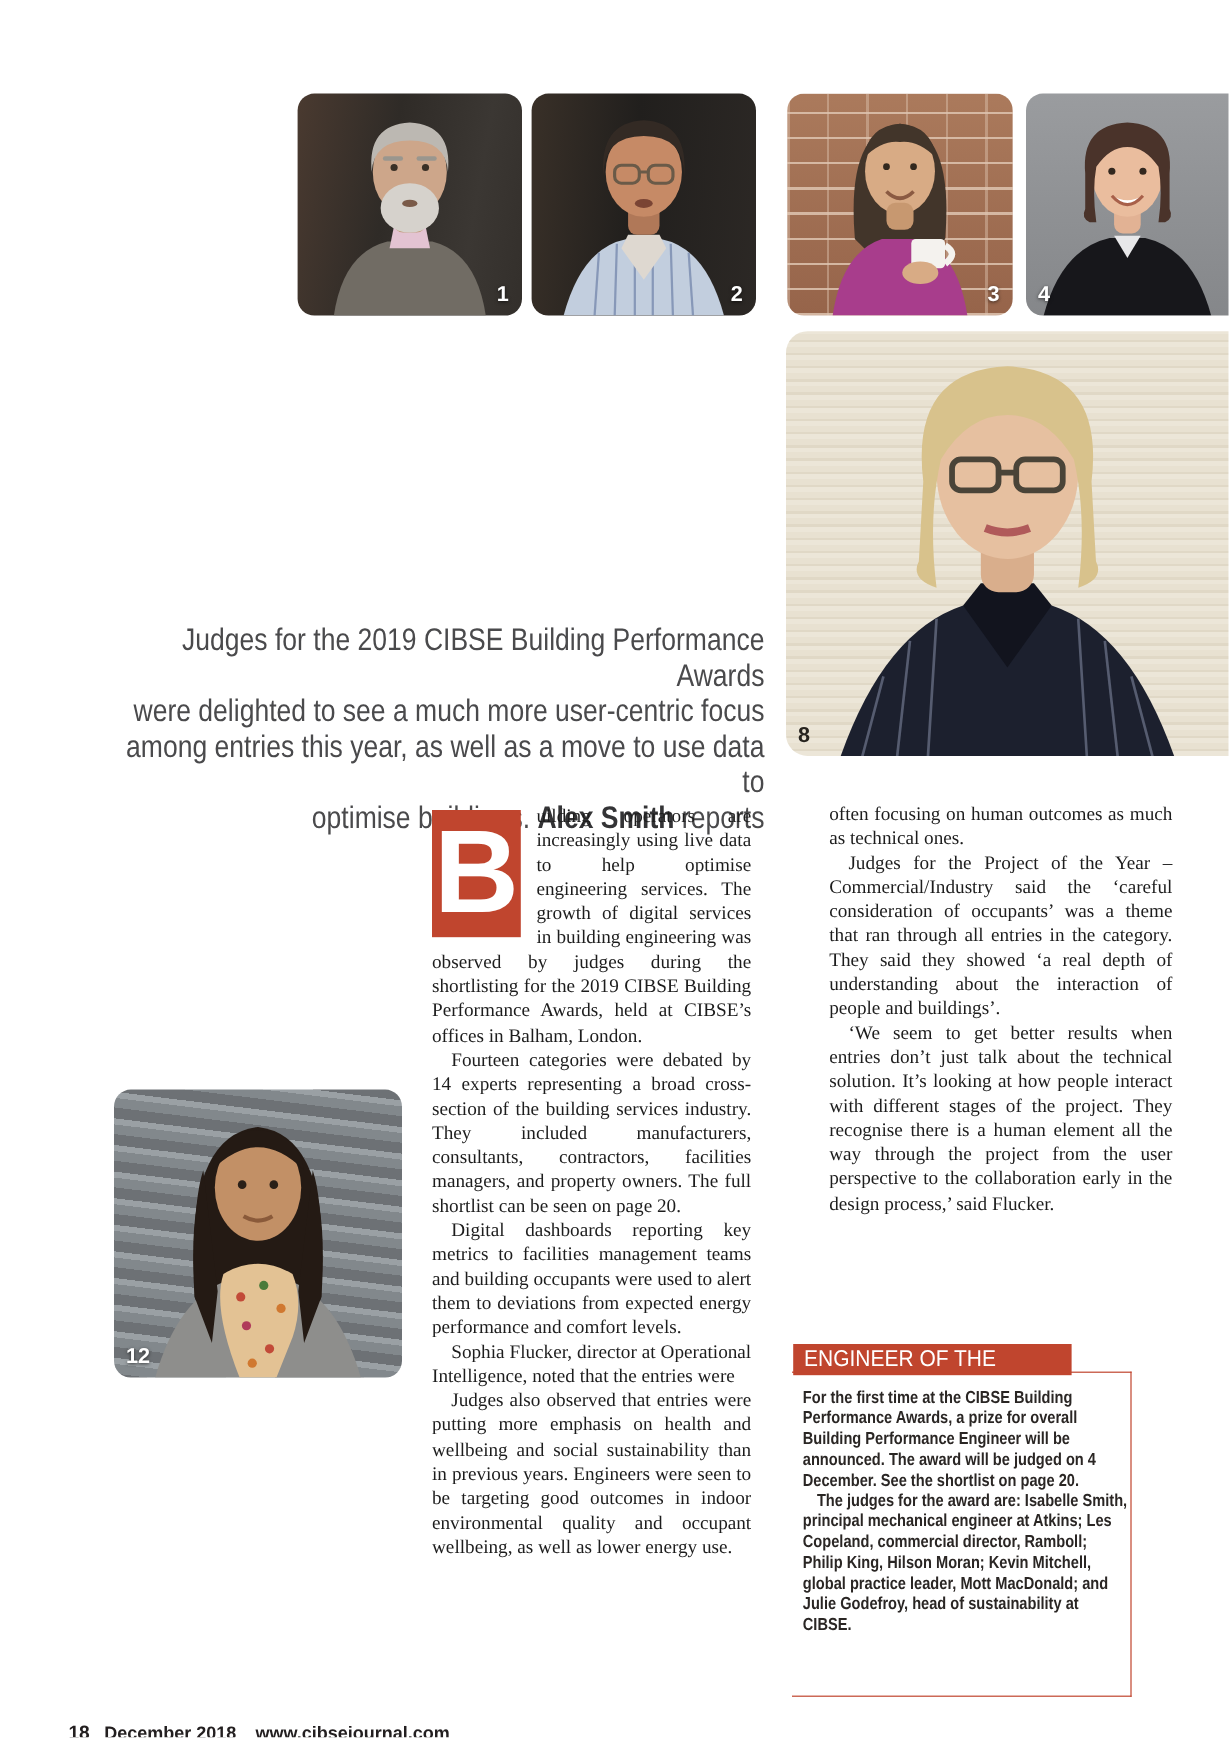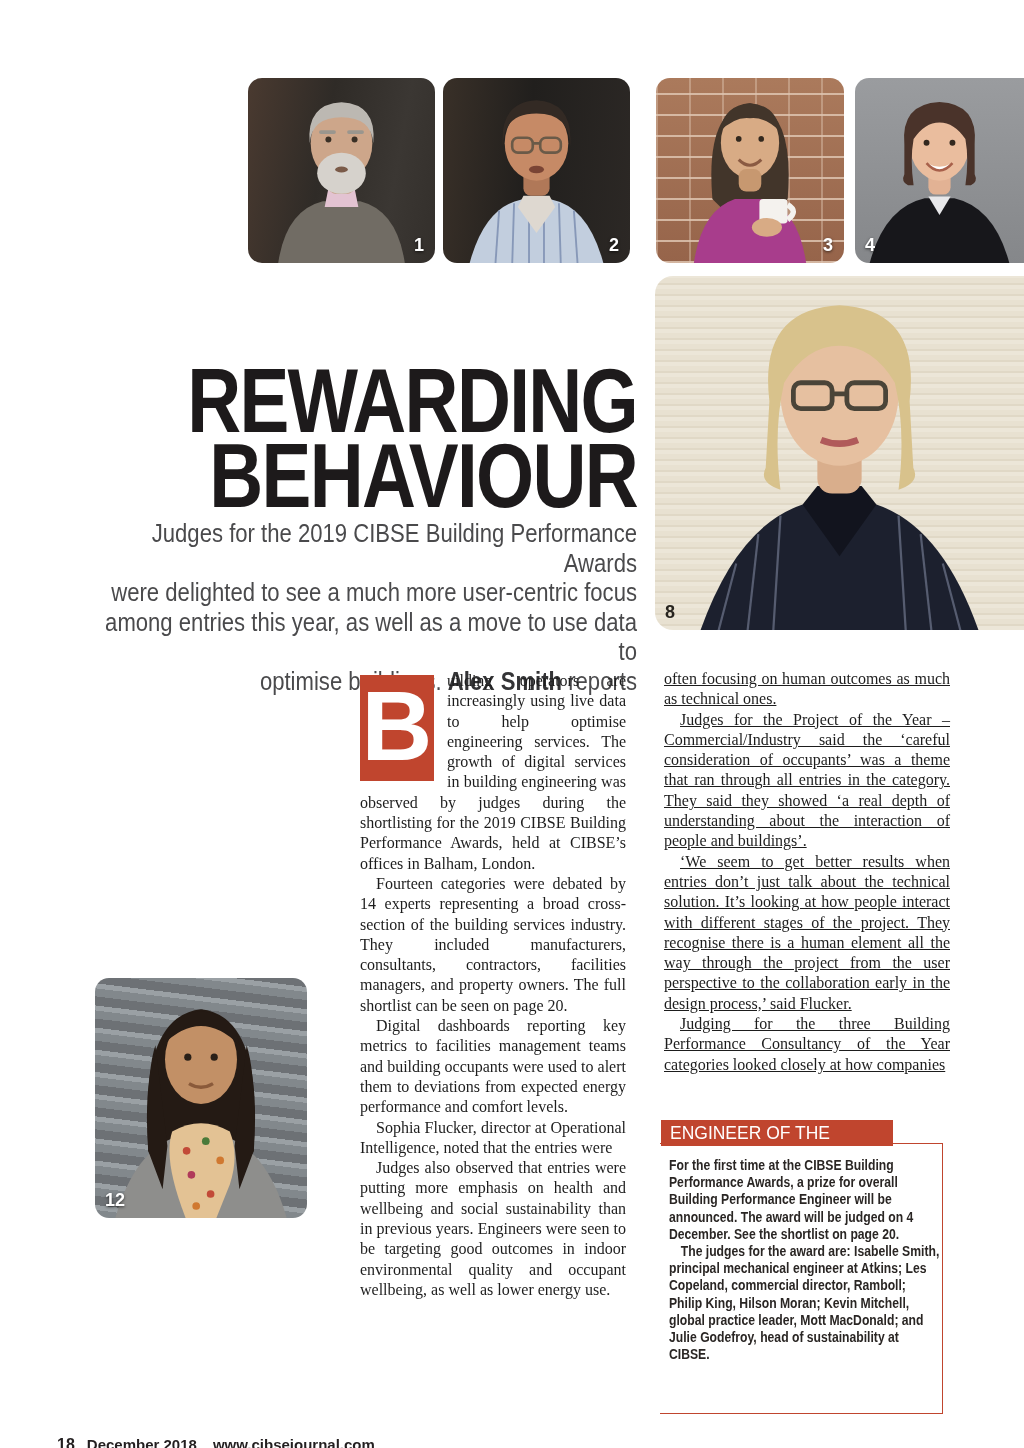--- a/index.html
+++ b/index.html
@@ -17,42 +17,42 @@
   .p3{left:656px;top:78px;width:188px;height:185px;
       background:repeating-linear-gradient(0deg,rgba(222,196,176,.85) 0 2px,rgba(0,0,0,0) 2px 21px),
                  repeating-linear-gradient(90deg,rgba(222,196,176,.45) 0 2px,rgba(0,0,0,0) 2px 33px),
                  linear-gradient(#ab7a5c,#96644a);}
   .p4{left:855px;top:78px;width:169px;height:185px;border-radius:14px 0 0 14px;
       background:linear-gradient(180deg,#9a9c9f,#85878a);}
   .p8{left:655px;top:276px;width:369px;height:354px;border-radius:18px 0 0 18px;
       background:repeating-linear-gradient(0deg,#ece6d8 0 4px,#e0d8c6 4px 6px,#e8e1d1 6px 11px);}
   .p11{left:95px;top:672px;width:240px;height:243px;
       background:linear-gradient(100deg,#94907f 0%,#a39e8d 30%,#8d9486 55%,#76846f 80%,#8b8f80 100%);}
-  .p12{left:95px;top:978px;width:212px;height:240px;
+  .p12{left:95px;top:908px;width:240px;height:240px;
       background:repeating-linear-gradient(187deg,#6d7175 0 9px,#9aa0a4 9px 14px,#82888c 14px 22px);}
   .badge{position:absolute;z-index:4;font-weight:bold;font-size:18px;color:#fff;
          text-shadow:0 1px 3px rgba(0,0,0,.65);line-height:1;}
   .badge.br{right:11px;bottom:9px;} .badge.bl{left:10px;bottom:9px;}
   .badge.dark{color:#27241f;text-shadow:none;}
 
   
   .title{position:absolute;left:0;top:364px;width:637px;text-align:right;
          font-weight:bold;color:#1d1a1b;}
   .title .tline{font-size:90px;line-height:75px;letter-spacing:-2px;
                 transform:scaleX(.83);transform-origin:100% 50%;}
   .standfirst{position:absolute;left:-13px;top:519px;width:650px;text-align:right;
               font-size:26px;line-height:29.5px;color:#4a4a4c;
               transform:scaleX(.85);transform-origin:100% 0;}
   .standfirst b{color:#343436;}
 
   
   .col{position:absolute;font-family:"Liberation Serif",serif;font-size:16px;
        line-height:20.3px;color:#1d1d1d;text-align:justify;}
   .col1{left:360px;top:671px;width:266px;}
-  .col2{left:664px;top:669px;width:286px;text-decoration:underline;}
+  .col2{left:691px;top:669px;width:286px;}
   .col p{margin:0;text-indent:16px;}
   .col p.noindent{text-indent:0;}
   .dropcap{float:left;width:74px;height:106px;margin:4px 13px 2px 0;background:var(--red);
            color:#fff;font-family:"Liberation Sans",sans-serif;font-weight:bold;
            font-size:98px;line-height:102px;text-align:center;}
 
   
   .box{position:absolute;left:660px;top:1120px;width:283px;height:294px;}
   .box-frame{position:absolute;left:0;top:23px;right:0;bottom:0;
              border:1px solid var(--red);border-left:0;}
@@ -167,24 +167,20 @@
       <g fill="none" stroke="#4a4438" stroke-width="1.3">
         <rect x="37.5" y="33" width="10.5" height="7" rx="2"></rect>
           <rect x="52" y="33" width="10.5" height="7" rx="2"></rect>
         <path d="M48 36 L52 36"></path>
       </g>
       <path d="M45 48.5 Q50 50.5 55 48.5" stroke="#b05a5a" stroke-width="1.8" fill="none"></path>
     </svg>
     <span class="badge bl dark">8</span>
   </div>
 
-  <div class="title">
-    <div class="tline">REWARDING</div>
-    <div class="tline">BEHAVIOUR</div>
-  </div>
 
   <div class="standfirst">
     <div>Judges for the 2019 CIBSE Building Performance Awards</div>
     <div>were delighted to see a much more user-centric focus</div>
     <div>among entries this year, as well as a move to use data to</div>
     <div><span>optimise buildings. </span><b>Alex Smith</b><span> reports</span></div>
   </div>
 
 
   <div class="photo p12">
@@ -213,21 +209,20 @@
     <p>Fourteen categories were debated by 14 experts representing a broad cross- section of the building services industry. They included manufacturers, consultants, contractors, facilities managers, and property owners. The full shortlist can be seen on page 20.</p>
     <p>Digital dashboards reporting key metrics to facilities management teams and building occupants were used to alert them to deviations from expected energy performance and comfort levels.</p>
     <p>Sophia Flucker, director at Operational Intelligence, noted that the entries were</p>
     <p>Judges also observed that entries were putting more emphasis on health and wellbeing and social sustainability than in previous years. Engineers were seen to be targeting good outcomes in indoor environmental quality and occupant wellbeing, as well as lower energy use.</p>
   </div>
 
   <div class="col col2">
     <p class="noindent">often focusing on human outcomes as much as technical ones.</p>
     <p>Judges for the Project of the Year – Commercial/Industry said the ‘careful consideration of occupants’ was a theme that ran through all entries in the category. They said they showed ‘a real depth of understanding about the interaction of people and buildings’.</p>
     <p>‘We seem to get better results when entries don’t just talk about the technical solution. It’s looking at how people interact with different stages of the project. They recognise there is a human element all the way through the project from the user perspective to the collaboration early in the design process,’ said Flucker.</p>
-    <p>Judging for the three Building Performance Consultancy of the Year categories looked closely at how companies</p>
   </div>
 
   <div class="box">
     <div class="box-frame"></div>
     <div class="box-bar"><span>ENGINEER OF THE YEAR</span></div>
     <div class="box-body">
       <p>For the first time at the CIBSE Building Performance Awards, a prize for overall Building Performance Engineer will be announced. The award will be judged on 4 December. See the shortlist on page 20.</p>
       <p class="ind">The judges for the award are: Isabelle Smith, principal mechanical engineer at Atkins; Les Copeland, commercial director, Ramboll; Philip King, Hilson Moran; Kevin Mitchell, global practice leader, Mott MacDonald; and Julie Godefroy, head of sustainability at CIBSE.</p>
     </div>
   </div>

